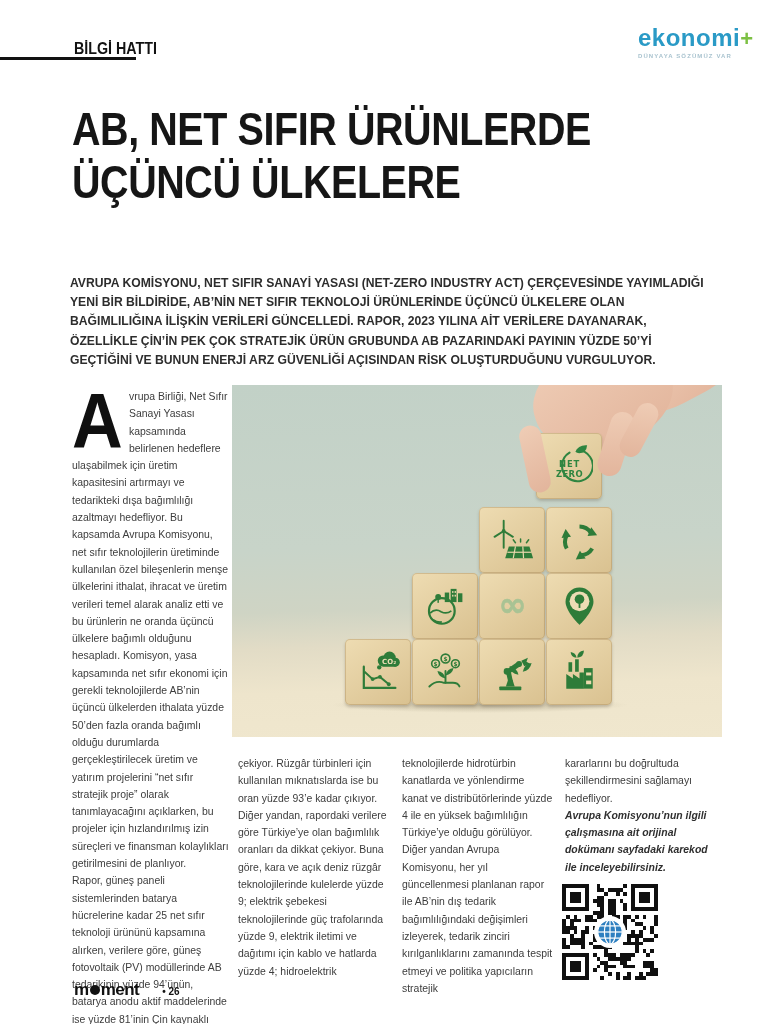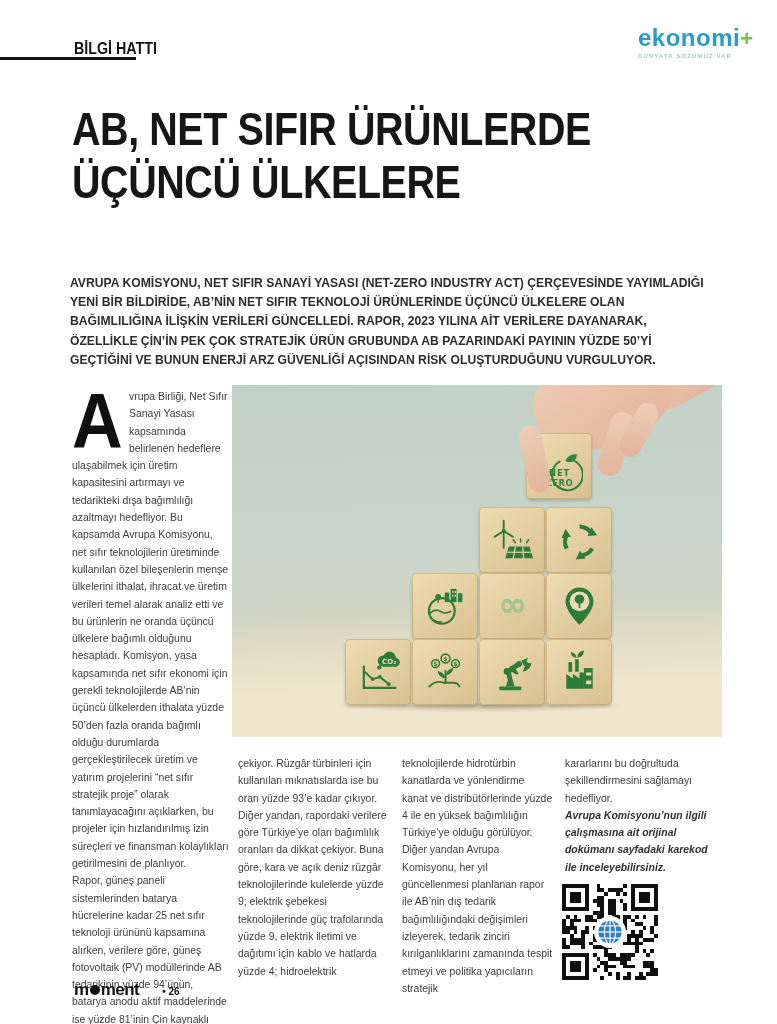--- a/index.html
+++ b/index.html
@@ -87,21 +87,21 @@
     <p><span class="dropcap">A</span><span>vrupa Birliği, Net Sıfır Sanayi Yasası kapsamında belirlenen hedeflere ulaşabilmek için üretim kapasitesini artırmayı ve tedarikteki dışa bağımlılığı azaltmayı hedefliyor. Bu kapsamda Avrupa Komisyonu, net sıfır teknolojilerin üretiminde kullanılan özel bileşenlerin menşe ülkelerini ithalat, ihracat ve üretim verileri temel alarak analiz etti ve bu ürünlerin ne oranda üçüncü ülkelere bağımlı olduğunu hesapladı. Komisyon, yasa kapsamında net sıfır ekonomi için gerekli teknolojilerde AB’nin üçüncü ülkelerden ithalata yüzde 50’den fazla oranda bağımlı olduğu durumlarda gerçekleştirilecek üretim ve yatırım projelerini “net sıfır stratejik proje” olarak tanımlayacağını açıklarken, bu projeler için hızlandırılmış izin süreçleri ve finansman kolaylıkları getirilmesini de planlıyor.</span></p>
     <p>Rapor, güneş paneli sistemlerinden batarya hücrelerine kadar 25 net sıfır teknoloji ürününü kapsamına alırken, verilere göre, güneş fotovoltaik (PV) modüllerinde AB tedarikinin yüzde 94’ünün, batarya anodu aktif maddelerinde ise yüzde 81’inin Çin kaynaklı olması dikkat</p>
   </div>
 
   <div class="photo">
     <div class="stack-shadow"></div>
 
     <div class="hand wrist z1"></div>
     <div class="hand palm z1"></div>
 
-    <div class="blk z2" style="left:294px;top:48px;align-items:flex-end;">
+    <div class="blk z2" style="left:304px;top:48px;">
       <svg viewBox="0 0 64 64">
         <path d="M32 13 a21 21 0 1 0 11 -3" fill="none" stroke="#2e8540" stroke-width="2.8" stroke-linecap="round"></path>
         <path d="M40 12 q4 -10 16 -9 q-1 11 -11 11 q-3 0 -5 -2 z" fill="#2e8540"></path>
         <text x="32" y="32" font-size="11.5" font-weight="bold" fill="#2e8540" text-anchor="middle" letter-spacing="1">NET</text>
         <text x="32" y="46" font-size="11.5" font-weight="bold" fill="#2e8540" text-anchor="middle" letter-spacing="0.5">ZERO</text>
       </svg>
     </div>
 
     <div class="hand thumb z3"></div>
     <div class="hand finger-a z3"></div>

